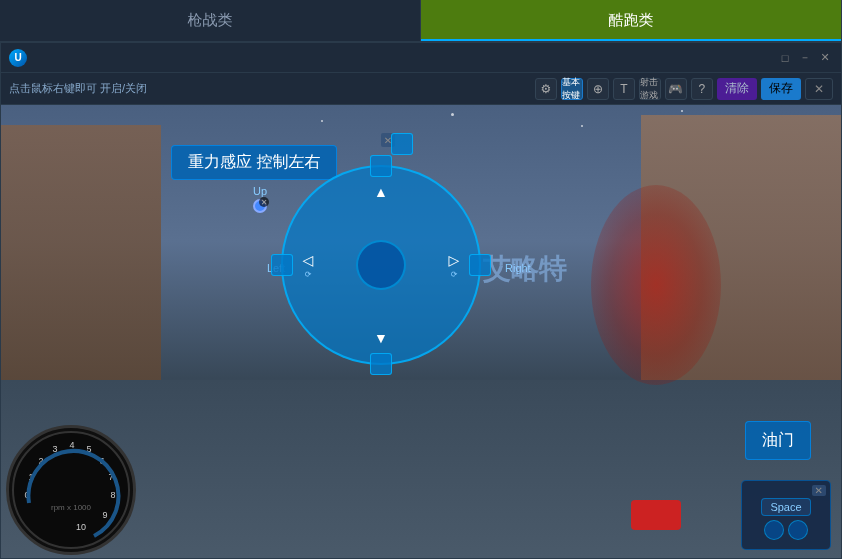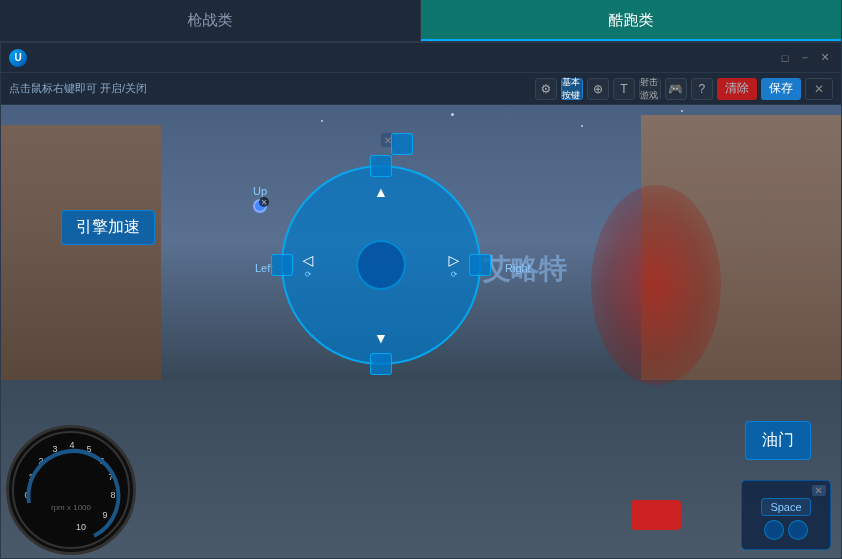--- a/index.html
+++ b/index.html
@@ -24,21 +24,21 @@
       align-items: center;
       justify-content: center;
       color: #8a9ab0;
       font-size: 15px;
       cursor: pointer;
       border-right: 1px solid #2a3a4a;
       position: relative;
     }
     .tab-item.active {
       color: #ffffff;
-      background: #0f766e;
+      background: #4d7c0f;
     }
     .tab-item.active::after {
       content: '';
       position: absolute;
       bottom: 0;
       left: 0;
       right: 0;
       height: 2px;
       background: #00aaff;
     }
@@ -137,26 +137,26 @@
     }
     .tb-btn {
       padding: 2px 8px;
       border-radius: 3px;
       font-size: 12px;
       cursor: pointer;
       border: none;
       height: 22px;
     }
     .tb-btn.clear {
-      background: #b91c1c;
+      background: #4c1d95;
       color: #aabbcc;
     }
     .tb-btn.save {
       background: #1a7acc;
-      color: #ffffff;
+      color: #000000;
     }
     .tb-btn.close-x {
       background: transparent;
       color: #888;
       border: 1px solid #334455;
     }
 
     
     .game-area {
       position: relative;
@@ -360,21 +360,21 @@
       width: 30px;
       height: 30px;
       flex-direction: column;
       gap: 2px;
     }
 
     
     .left-label {
       position: absolute;
       top: 157px;
-      left: 254px;
+      left: 266px;
       color: #88ccff;
       font-size: 11px;
     }
     .right-label {
       position: absolute;
       top: 157px;
       left: 504px;
       color: #88ccff;
       font-size: 11px;
     }
@@ -608,30 +608,30 @@
         <text x="102" y="52" fill="#ccc" font-size="9" text-anchor="middle">7</text>
         <text x="104" y="70" fill="#ccc" font-size="9" text-anchor="middle">8</text>
         <text x="96" y="90" fill="#ccc" font-size="9" text-anchor="middle">9</text>
         <text x="72" y="102" fill="#ccc" font-size="9" text-anchor="middle">10</text>
         <text x="62" y="82" fill="#666" font-size="8" text-anchor="middle">rpm x 1000</text>
 
         <path d="M 20 75 A 45 45 0 1 1 85 108" fill="none" stroke="#1a5588" stroke-width="4"></path>
       </svg>
     </div>
 
+    <div class="gravity-label">
+      <span>重力感应  控制左右</span>
+    </div>
 
     <div class="gravity-close">
       <span>✕</span>
     </div>
 
     <div style="position:absolute;top:28px;left:390px;width:22px;height:22px;background:rgba(0,120,200,0.8);border:1px solid rgba(0,180,255,0.8);border-radius:3px;"></div>
 
-    <div class="engine-label">
-      <span>引擎加速</span>
-    </div>
 
     <div class="up-indicator">
       <span class="up-label">Up</span>
       <div class="up-dot">
         <div class="up-close">✕</div>
       </div>
     </div>
 
     <div class="left-label">
       <span>Left</span>

